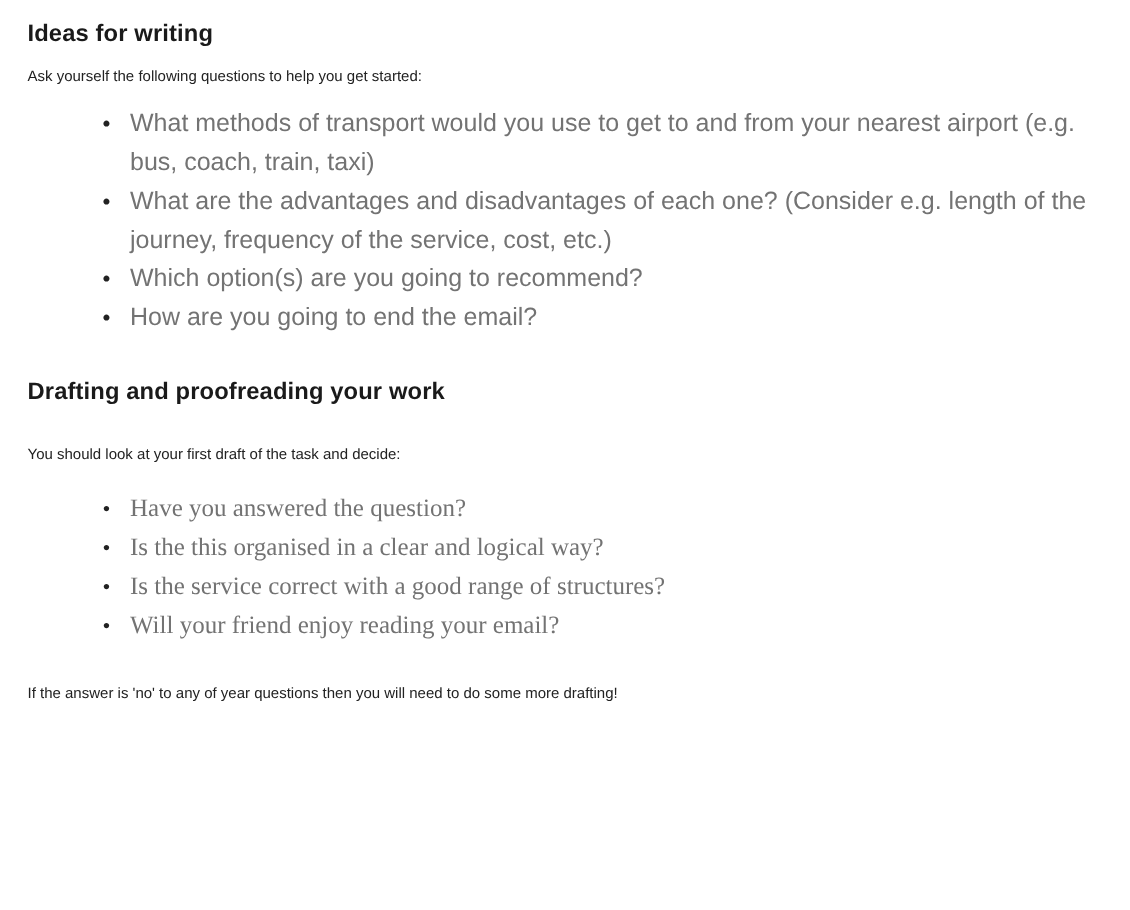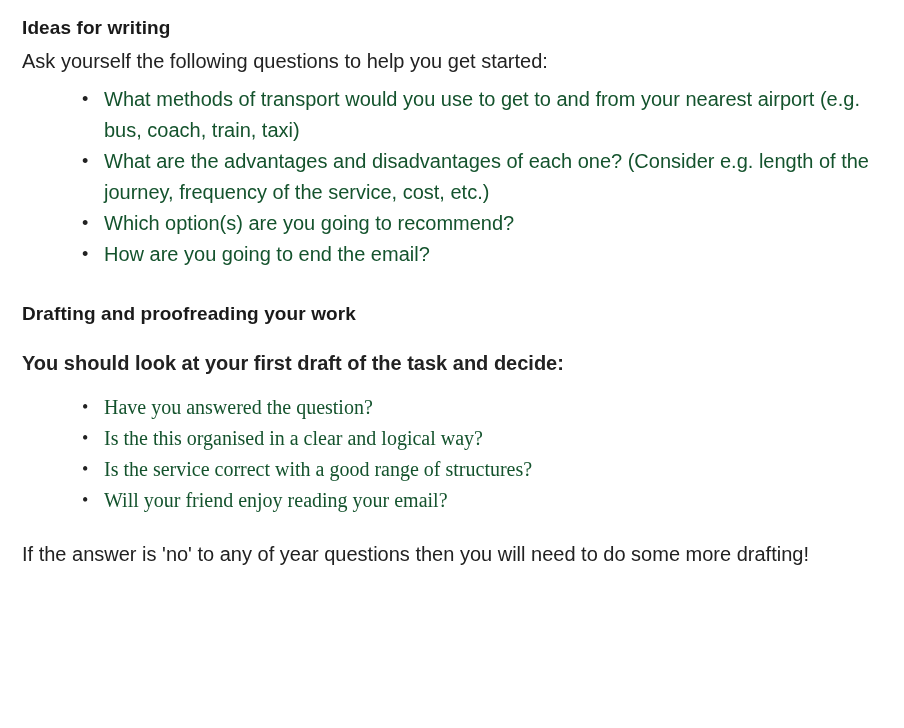--- a/index.html
+++ b/index.html
@@ -25,47 +25,46 @@
     line-height: 26px;
     font-weight: bold;
     color: #1a1a1a;
     margin: 5px 0 6px 0;
     letter-spacing: 0.1px;
   }
   h2.section-heading.second {
     margin-top: 31px;
   }
   p.body-text {
-    font-size: 20px;
+    font-size: 12px;
     line-height: 29px;
     margin: 0 0 4px 0;
     color: #222222;
   }
   p.body-text.spaced-top {
     margin-top: 22px;
-    font-weight: bold;
   }
   p.closing {
     margin-top: 24px;
     max-width: 800px;
   }
   ul.bullets {
     margin: 8px 0 0 0;
     padding-left: 60px;
     list-style: none;
   }
   ul.bullets.tight {
     margin-top: 14px;
     font-family: Liberation Serif, serif;
   }
   ul.bullets li {
     position: relative;
     font-size: 20px;
     line-height: 31px;
-    color: #14532d;
+    color: #737373;
     margin-bottom: 0px;
     padding-left: 22px;
     max-width: 840px;
   }
   ul.bullets li::before {
     content: "\2022";
     position: absolute;
     left: 0;
     top: 0;
     font-size: 18px;

